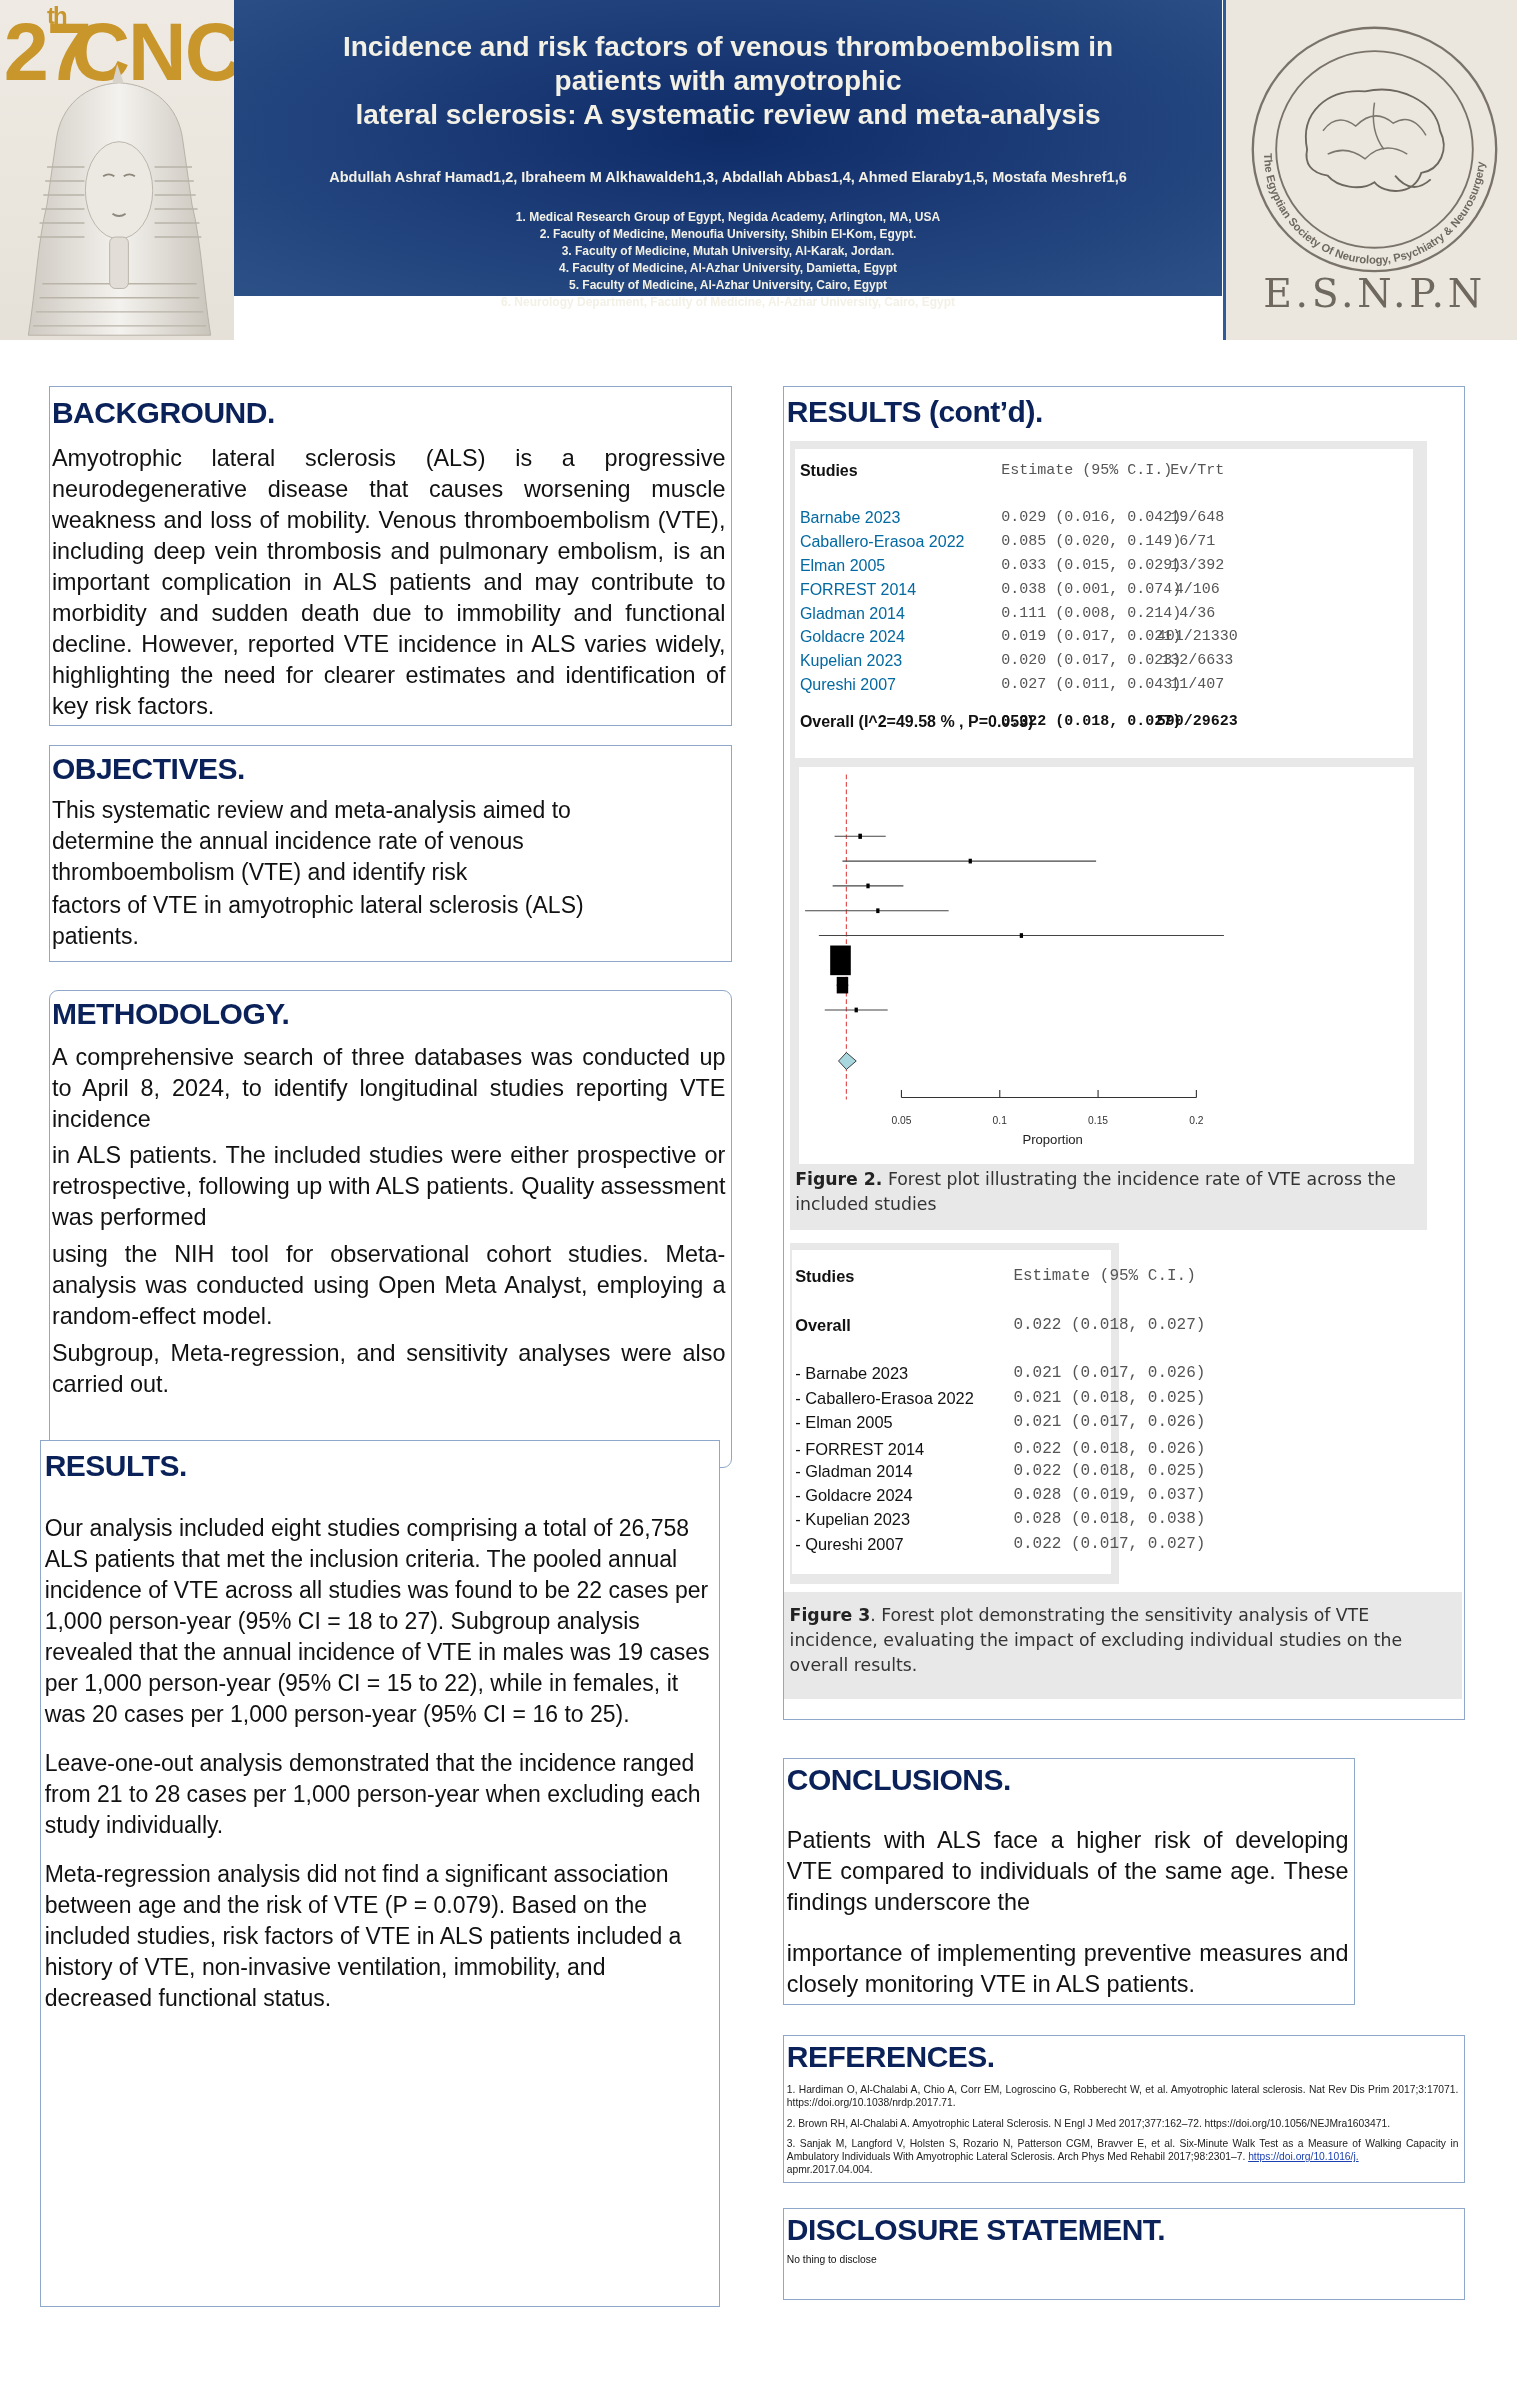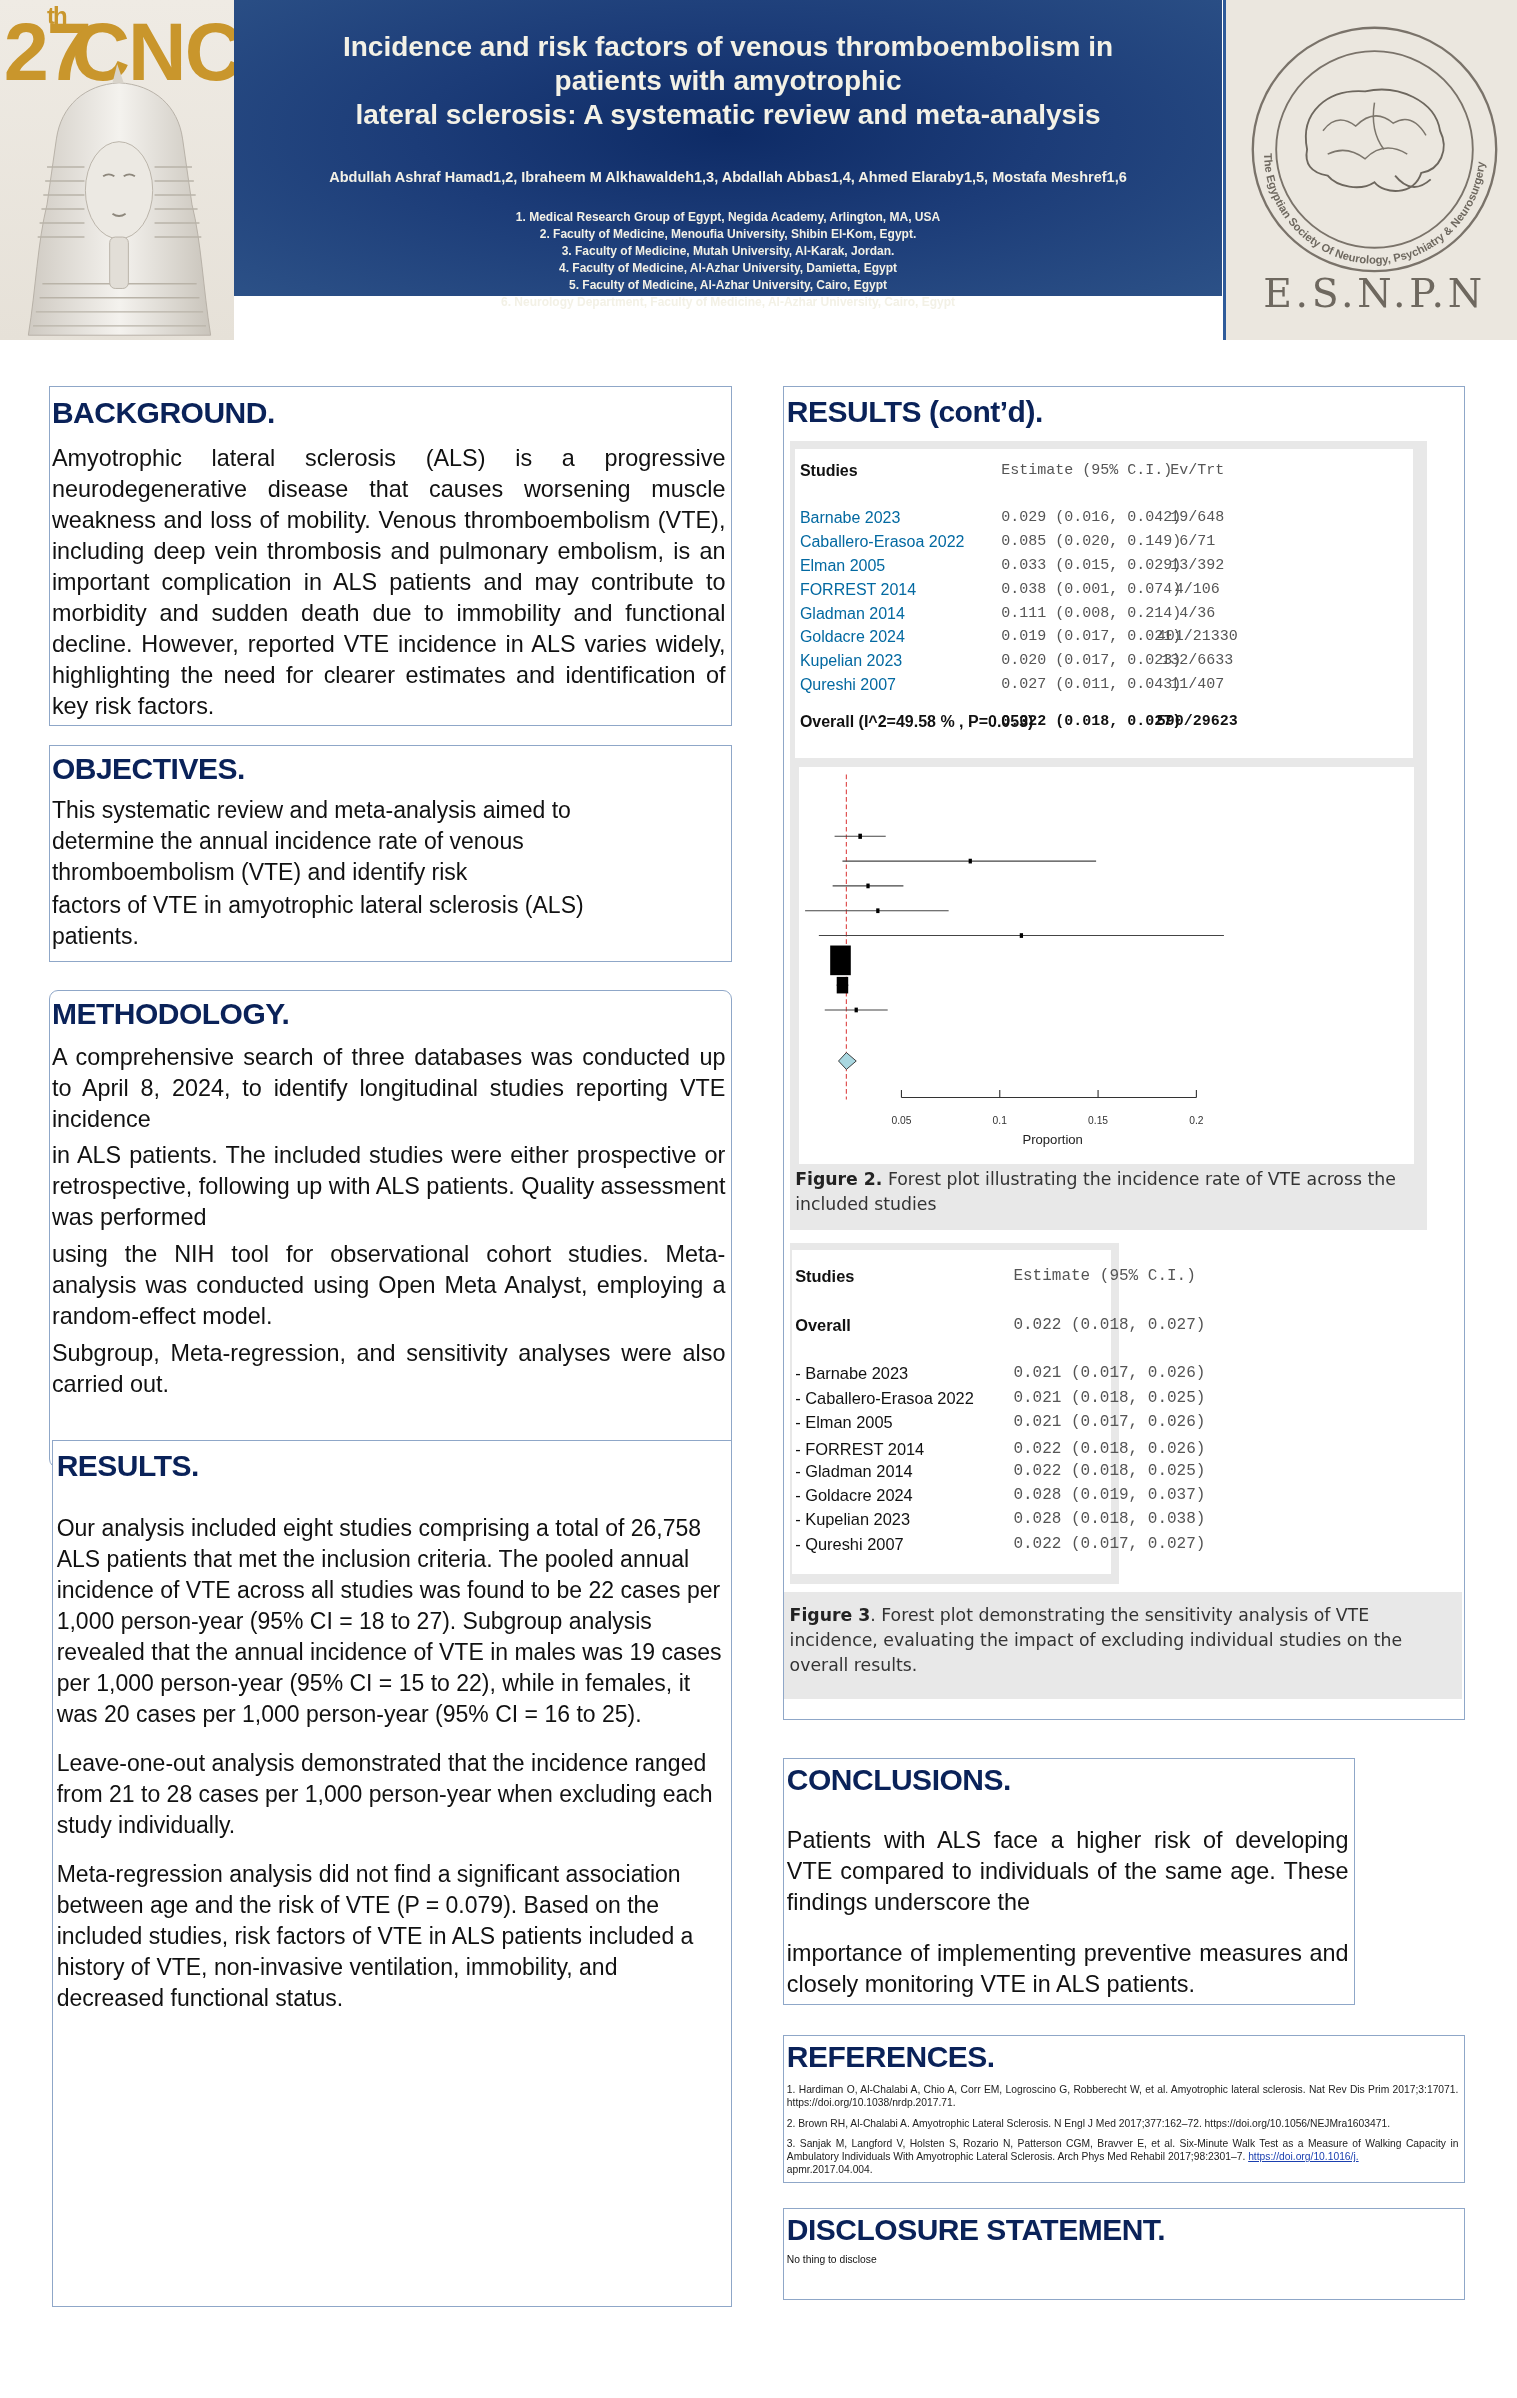--- a/index.html
+++ b/index.html
@@ -36,21 +36,21 @@
   #bg .sec-title { margin-top: 3.7px; margin-bottom: 13px; }
 
   #obj { left: 49px; top: 745px; width: 683px; height: 217px; padding: 5.6px 5.6px 0 1.9px; }
   #obj .sec-title { margin-bottom: 9.4px; }
   #obj p { font-size: 23px; line-height: 31px; }
 
   #meth { left: 49px; top: 990px; width: 683px; height: 478px; padding: 5.6px 5.6px 0 1.9px; border-radius: 9px; }
   #meth .sec-title { margin-bottom: 11.2px; }
   #meth p { margin-bottom: 5.6px; }
 
-  #res { left: 52px; top: 1440px; width: 680px; height: 867px; padding: 7.5px 5.6px 0 3.7px; }
+  #res { left: 40px; top: 1440px; width: 680px; height: 867px; padding: 7.5px 5.6px 0 3.7px; }
   #res .sec-title { margin-bottom: 30px; }
   #res p { margin-bottom: 18px; font-size: 23px; }
 
   #resc { left: 783px; top: 386px; width: 682px; height: 1334px; }
   #resc .sec-title { position: absolute; left: 2.8px; top: 7.5px; }
 
   .gray { position: absolute; background: #e8e8e8; }
   .white { position: absolute; background: #fff; }
 
   

